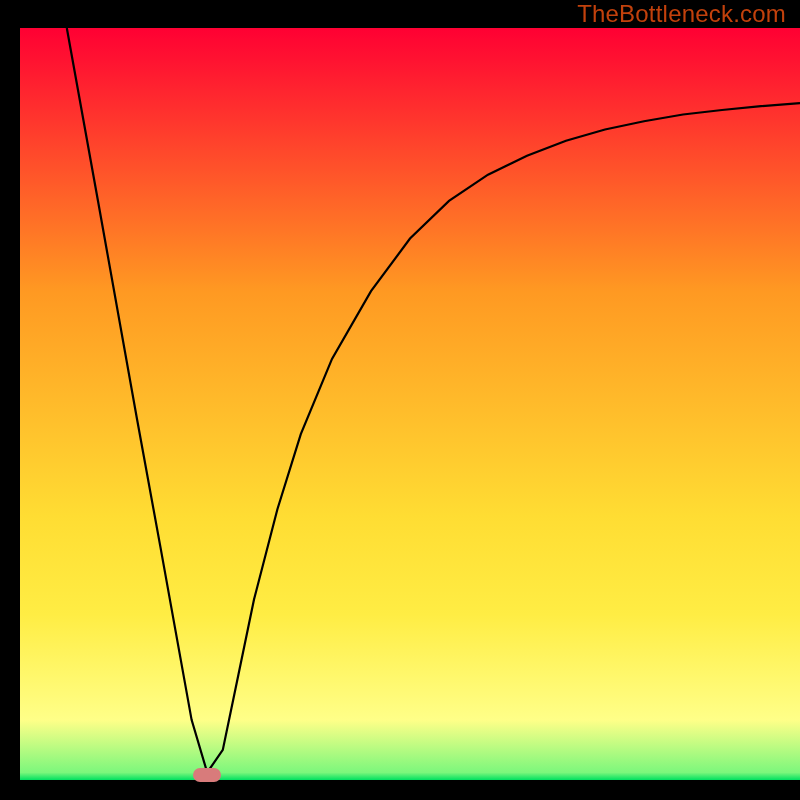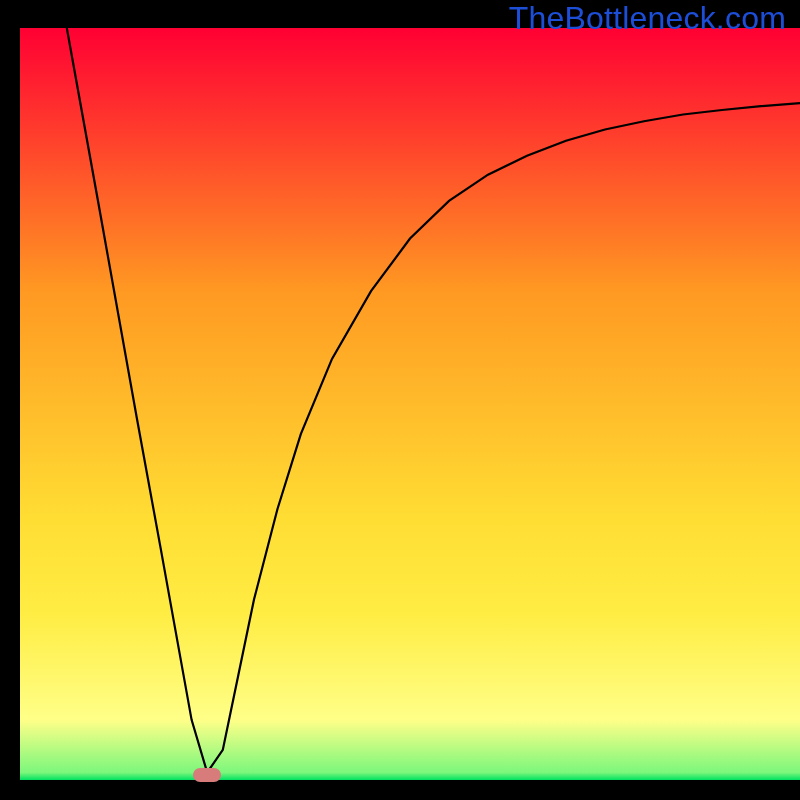--- a/index.html
+++ b/index.html
@@ -14,22 +14,22 @@
     position: relative;
     width: 800px;
     height: 800px;
   }
   svg { display: block; }
   .watermark {
     position: absolute;
     top: 0;
     right: 14px;
     font-family: Arial, Helvetica, sans-serif;
-    font-size: 32px;
-    color: #1d4ed8;
+    font-size: 24px;
+    color: #c2410c;
     letter-spacing: 0.2px;
   }
   .marker {
     position: absolute;
     width: 28px;
     height: 14px;
     background: #d87b7b;
     border-radius: 7px;
     transform: translate(-50%, -50%);
   }

